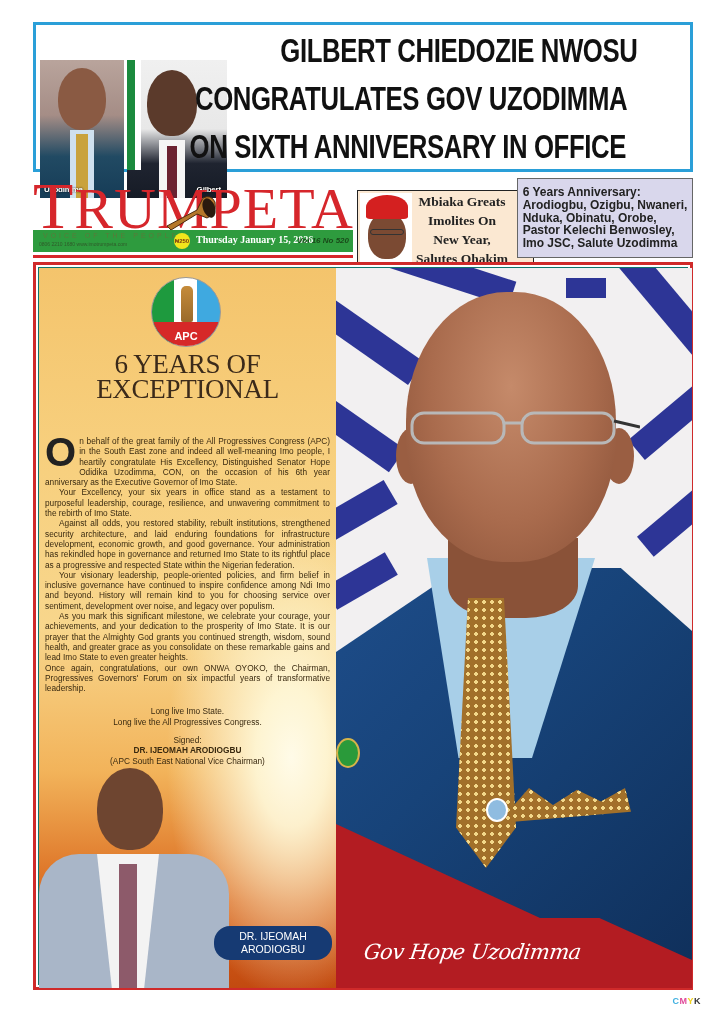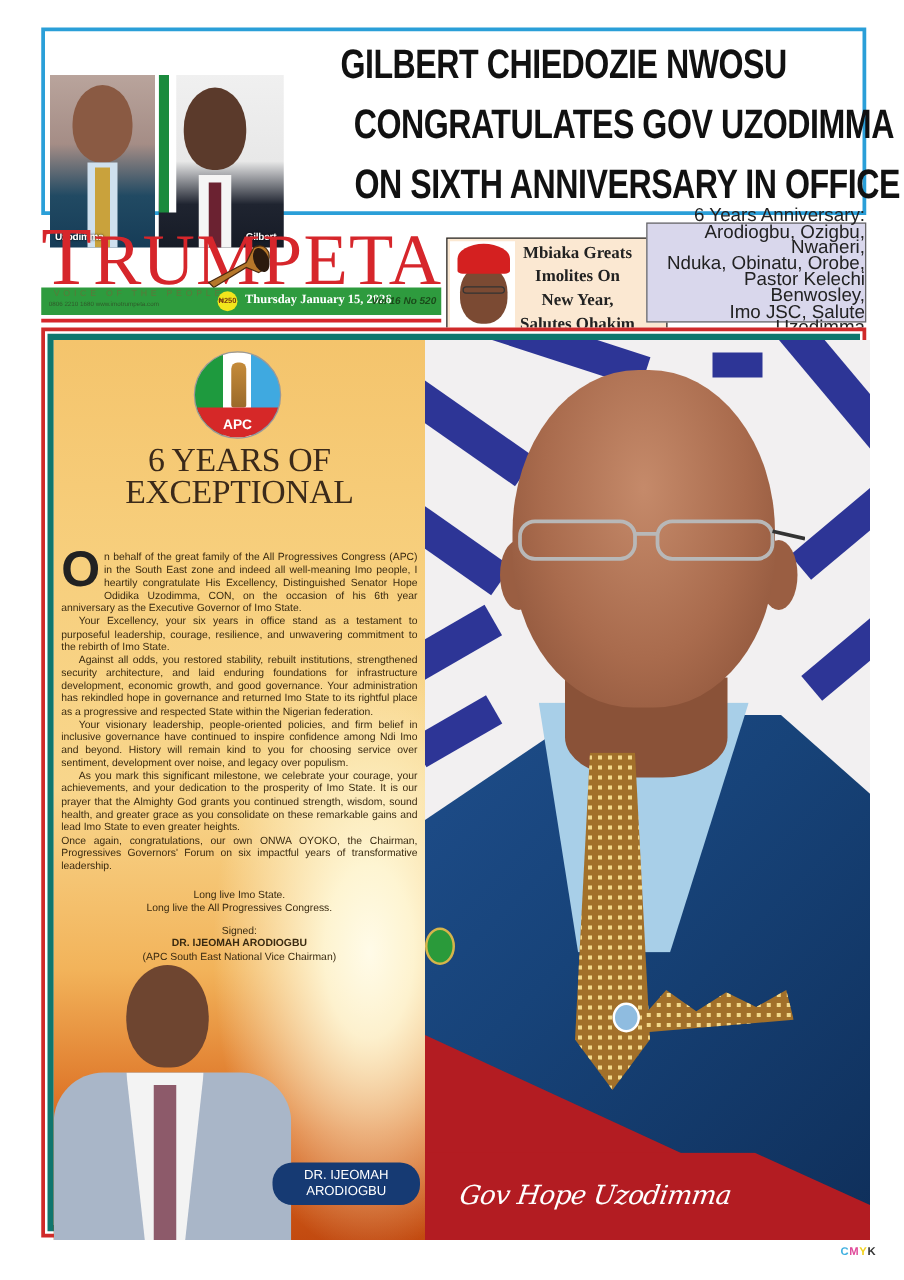--- a/index.html
+++ b/index.html
@@ -26,21 +26,21 @@
   .p2 .tie { position: absolute; left: 40px; top: 86px; width: 10px; height: 54px; background: #6b2231; }
   .photo-caption {
     position: absolute; bottom: 4px; color: #fff; font-weight: bold;
     font-family: "Liberation Sans", sans-serif; font-size: 8px; letter-spacing: -0.2px;
     text-shadow: 0 0 2px #000;
   }
   .p1 .photo-caption { left: 4px; }
   .p2 .photo-caption { right: 6px; }
   .banner-headline {
     position: absolute; left: 186px; top: 4px; width: 466px; height: 140px;
-    display: flex; flex-direction: column; justify-content: space-between; align-items: flex-start;
+    display: flex; flex-direction: column; justify-content: space-between; align-items: flex-end;
   }
   .banner-headline span {
     display: block; font-family: "Liberation Sans", sans-serif; font-weight: bold;
     color: #111; font-size: 33px; line-height: 44px; letter-spacing: -0.5px;
     transform: scaleX(0.78); transform-origin: center; white-space: nowrap;
   }
 
   
   .masthead { position: absolute; left: 33px; top: 178px; width: 320px; height: 80px; }
   .mast-title {
@@ -87,31 +87,31 @@
   .teaser1 .glasses { position: absolute; left: 10px; top: 36px; width: 34px; height: 6px; border: 1px solid #333; border-radius: 3px; }
   .teaser1 .text {
     position: absolute; left: 54px; top: 1px; width: 100px; text-align: center;
     font-family: "Liberation Serif", serif; font-weight: bold; font-size: 13.5px; line-height: 19px; color: #222;
   }
   .teaser2 {
     position: absolute; left: 517px; top: 178px; width: 176px; height: 80px;
     background: #d9d7ec; border: 1.5px solid #666; display: flex; align-items: center; justify-content: center;
   }
   .teaser2 .text {
-    text-align: right; font-weight: normal; font-size: 15px; line-height: 12.8px; color: #222;
+    text-align: left; font-weight: bold; font-size: 12px; line-height: 12.8px; color: #222;
   }
 
   
   .main-frame {
     position: absolute; left: 33px; top: 262px; width: 660px; height: 728px;
     border: 3px solid #cf2a2a; background: #fff;
   }
   .main-inner {
     position: absolute; left: 2px; top: 2px; right: 2px; bottom: 2px;
-    border: 5px solid #0f766e;
+    border: 1px solid #0f766e;
   }
 
   
   .advert {
     position: absolute; left: 0; top: 0; width: 297px; height: 720px;
     background:
       radial-gradient(ellipse at 85% 68%, #fffbe8 0%, rgba(255,250,220,0.9) 10%, rgba(255,220,140,0) 35%),
       linear-gradient(180deg, #f4c46c 0%, #f7cf7d 25%, #f8d68c 50%, #f2b35a 70%, #d9661c 88%, #c24a10 100%);
     overflow: hidden;
   }

